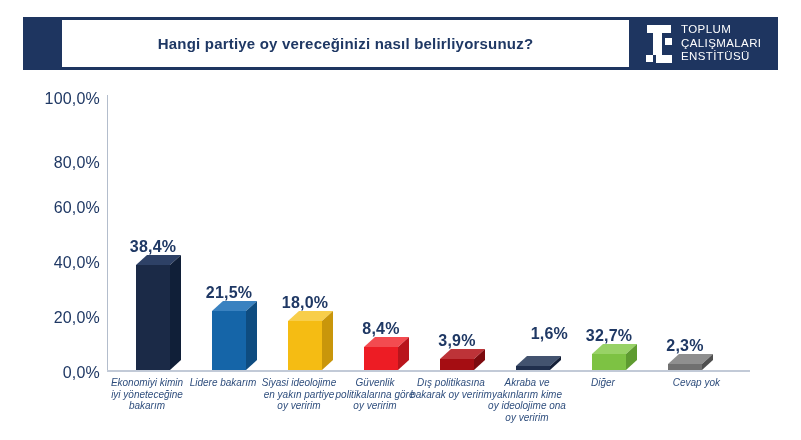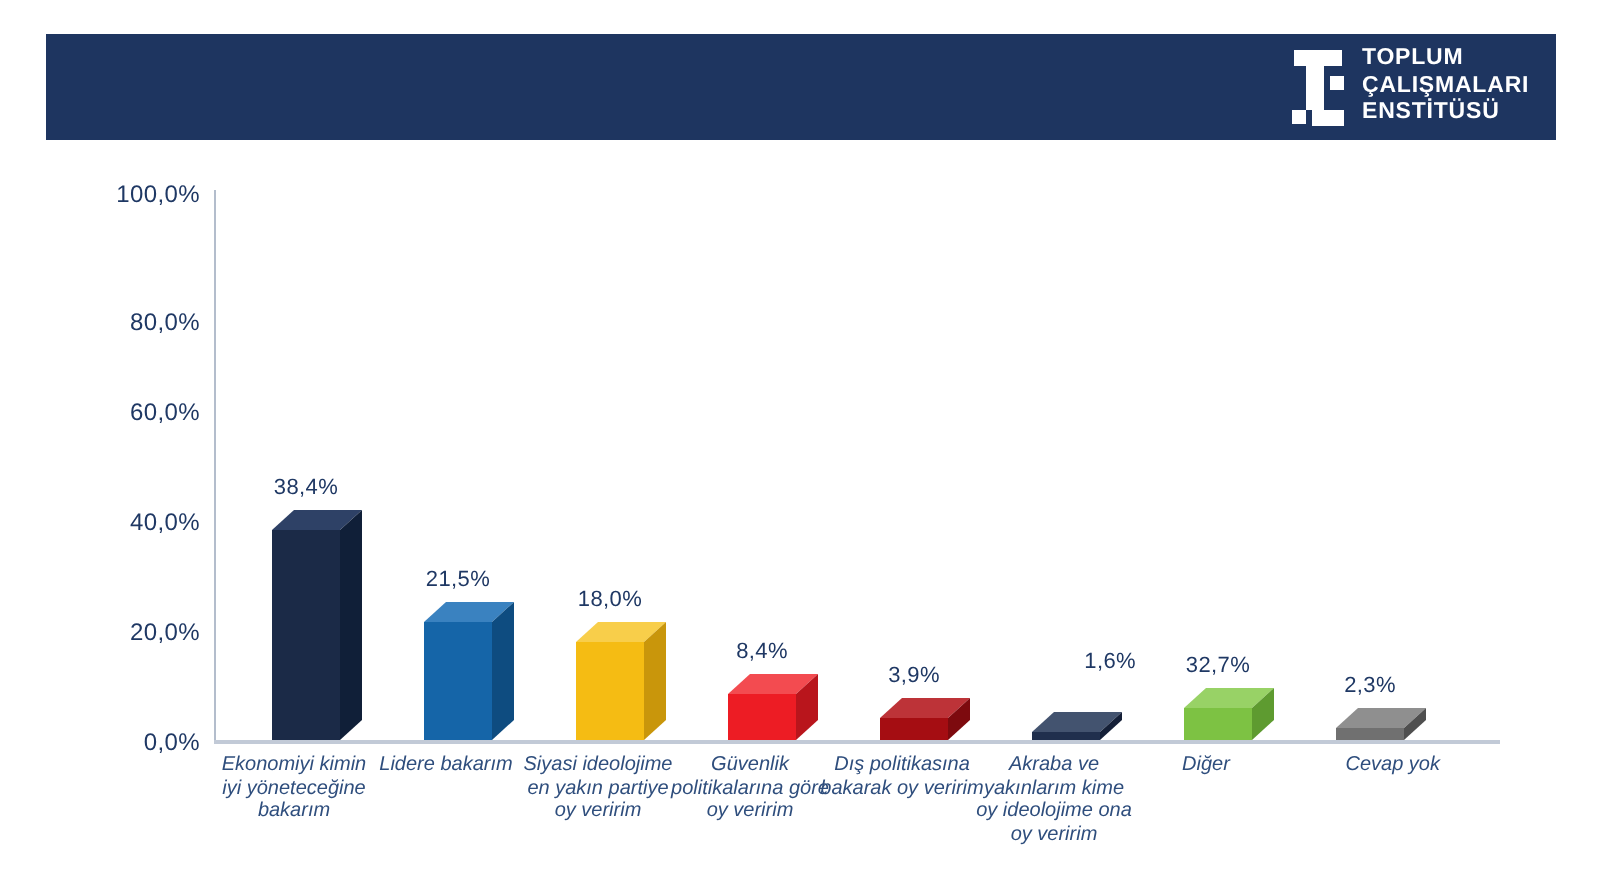--- a/index.html
+++ b/index.html
@@ -27,49 +27,52 @@
     position:absolute;right:0;top:0;bottom:0;width:149px;
     display:flex;align-items:center;box-sizing:border-box;padding-left:17px;
   }
   .logo-mark{position:relative;width:27px;height:38px;margin-right:8px;flex:0 0 auto;}
   .logo-mark i{position:absolute;background:#ffffff;display:block;}
   .lm-top{left:1px;top:0;width:24px;height:8px;}
   .lm-stem{left:7px;top:8px;width:9px;height:22px;}
   .lm-middot{left:19px;top:13px;width:7px;height:7px;}
   .lm-botdot{left:0;top:30px;width:7px;height:7px;}
   .lm-botbar{left:10px;top:30px;width:16px;height:8px;}
-  .logo-text{color:#ffffff;font-size:11.5px;line-height:13.5px;font-weight:700;letter-spacing:.4px;}
+  .logo-text{color:#ffffff;font-size:11.5px;line-height:13.5px;font-weight:400;letter-spacing:.4px;}
   .logo-text span{display:block;white-space:nowrap;}
   
   .chart{position:absolute;left:0;top:0;width:801px;height:440px;}
   .y-axis-line{position:absolute;left:107px;top:95px;width:1px;height:276px;background:#b3bdcc;}
   .x-axis-line{position:absolute;left:107px;top:370px;width:643px;height:2px;background:#c2cad7;}
   .ytick{
     position:absolute;width:62px;text-align:right;
-    font-size:12px;color:#1f3864;letter-spacing:.2px;
+    font-size:16px;color:#1f3864;letter-spacing:.2px;
   }
   .bar3d{position:absolute;}
   .bar-front{position:absolute;left:0;bottom:0;width:34px;}
   .bar-top{position:absolute;left:0;width:34px;height:10px;transform:skewX(-47.7deg);transform-origin:0 100%;}
   .bar-side{position:absolute;left:34px;width:11px;transform:skewY(-42.3deg);transform-origin:left top;}
   .val{
     position:absolute;width:70px;text-align:center;
-    font-size:11px;font-weight:400;color:#1f3864;letter-spacing:.2px;
+    font-size:16px;font-weight:700;color:#1f3864;letter-spacing:.2px;
   }
   .cat{
     position:absolute;width:82px;top:377px;text-align:center;
     font-size:10px;line-height:11.5px;color:#2f4e7d;font-style:italic;
   }
 </style>
 </head>
 <body>
 
 <div class="page">
 
   <div class="header-strip">
+    <div class="title-box">
+      <h1>Hangi partiye oy vereceğinizi nasıl belirliyorsunuz?</h1>
+    </div>
     <div class="logo-block">
       <div class="logo-mark">
         <i class="lm-top"></i>
         <i class="lm-stem"></i>
         <i class="lm-middot"></i>
         <i class="lm-botdot"></i>
         <i class="lm-botbar"></i>
       </div>
       <div class="logo-text">
         <span>TOPLUM</span>

